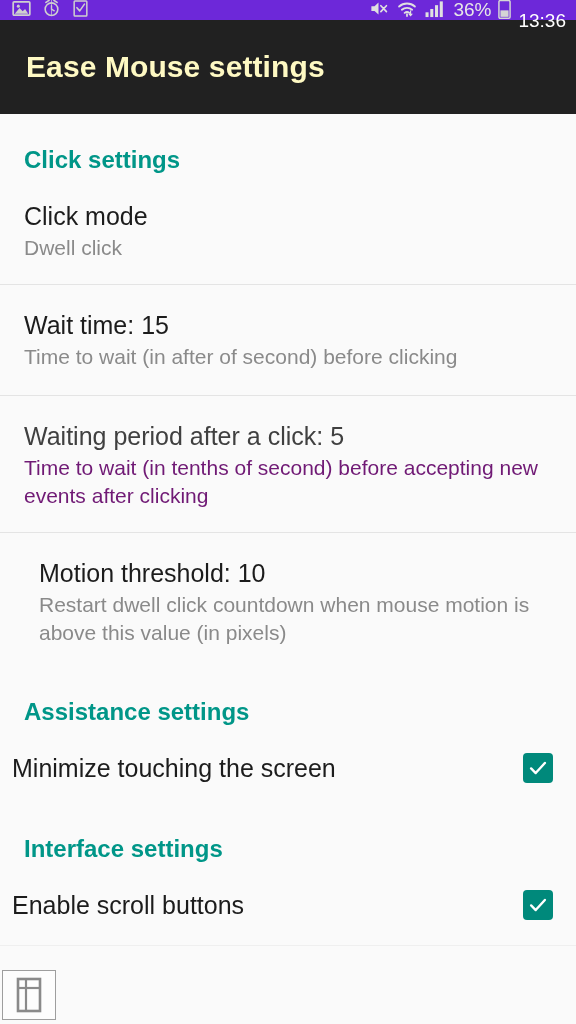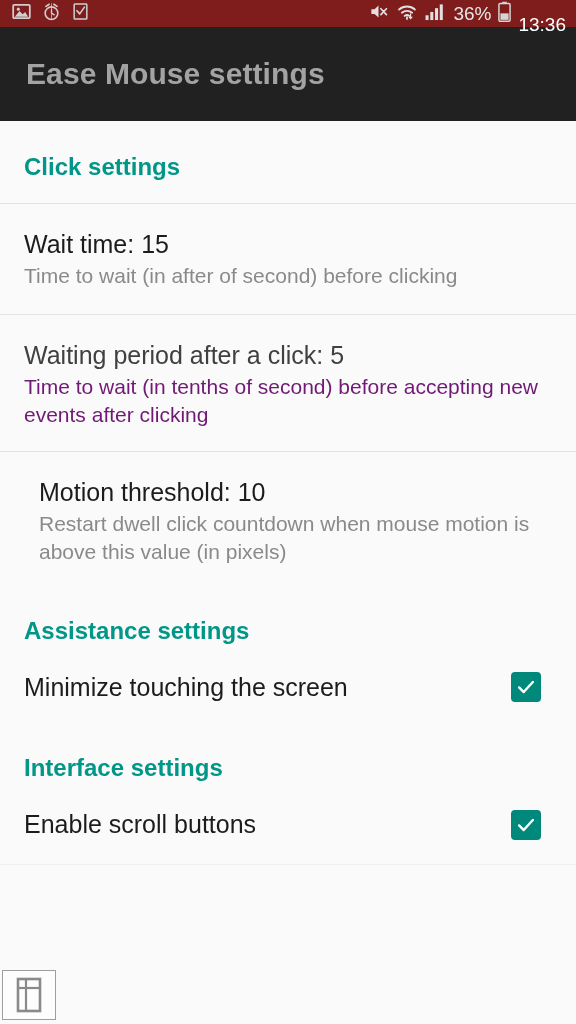--- a/index.html
+++ b/index.html
@@ -11,22 +11,22 @@
   }
 
   body {
     font-family: "Liberation Sans", sans-serif;
     background: #fafafa;
     position: relative;
   }
 
   
   .status-bar {
-    height: 27px;
-    background: #7f1d1d;
+    height: 20px;
+    background: #6d28d9;
     display: flex;
     align-items: center;
     padding: 0 10px 0 12px;
     color: #d8d8d8;
   }
   .status-left {
     display: flex;
     align-items: center;
     gap: 11px;
   }
@@ -42,21 +42,21 @@
 
   
   .toolbar {
     height: 94px;
     background: #212121;
     display: flex;
     align-items: center;
     padding-left: 26px;
   }
   .toolbar-title {
-    color: #a3a3a3;
+    color: #fef9c3;
     font-size: 30px;
     font-weight: bold;
     letter-spacing: 0.1px;
   }
 
   
   .content {
     background: #fafafa;
     position: relative;
   }
@@ -89,21 +89,21 @@
 
   .divider {
     height: 1px;
     background: #e4e4e4;
     width: 100%;
   }
 
   .pref-row {
     display: flex;
     align-items: center;
-    padding: 0 24px;
+    padding: 0 12px;
   }
   .pref-row .pref-title { flex: 1; }
 
   .checkbox {
     width: 30px;
     height: 30px;
     border-radius: 4px;
     background: #00897b;
     display: flex;
     align-items: center;
@@ -193,20 +193,24 @@
 </div>
 
 <div class="toolbar">
   <span class="toolbar-title">Ease Mouse settings</span>
 </div>
 
 <div class="content">
 
   <div class="section-header" style="padding-top:32px;padding-bottom:22px;">Click settings</div>
 
+  <div class="pref" style="padding-top:4px;padding-bottom:22px;">
+    <div class="pref-title">Click mode</div>
+    <div class="pref-summary">Dwell click</div>
+  </div>
 
   <div class="divider"></div>
 
   <div class="pref" style="padding-top:24px;padding-bottom:24px;">
     <div class="pref-title">Wait time: 15</div>
     <div class="pref-summary">Time to wait (in after of second) before clicking</div>
   </div>
 
   <div class="divider"></div>
 
@@ -228,21 +232,21 @@
     <div class="pref-title">Minimize touching the screen</div>
     <span class="checkbox">
       <svg width="22" height="22" viewBox="0 0 24 24">
         <path d="M4.5 12.5 L9.5 17.5 L19.5 6.5" fill="none" stroke="#ffffff" stroke-width="2.6" stroke-linecap="round" stroke-linejoin="round"></path>
       </svg>
     </span>
   </div>
 
   <div class="section-header" style="padding-top:27px;padding-bottom:22px;">Interface settings</div>
 
-  <div class="pref-row" style="padding-top:4px;padding-bottom:24px;align-items:flex-end;">
+  <div class="pref-row" style="padding-top:4px;padding-bottom:24px;">
     <div class="pref-title">Enable scroll buttons</div>
     <span class="checkbox">
       <svg width="22" height="22" viewBox="0 0 24 24">
         <path d="M4.5 12.5 L9.5 17.5 L19.5 6.5" fill="none" stroke="#ffffff" stroke-width="2.6" stroke-linecap="round" stroke-linejoin="round"></path>
       </svg>
     </span>
   </div>
 
   <div class="divider" style="background:#efefef;"></div>
 

